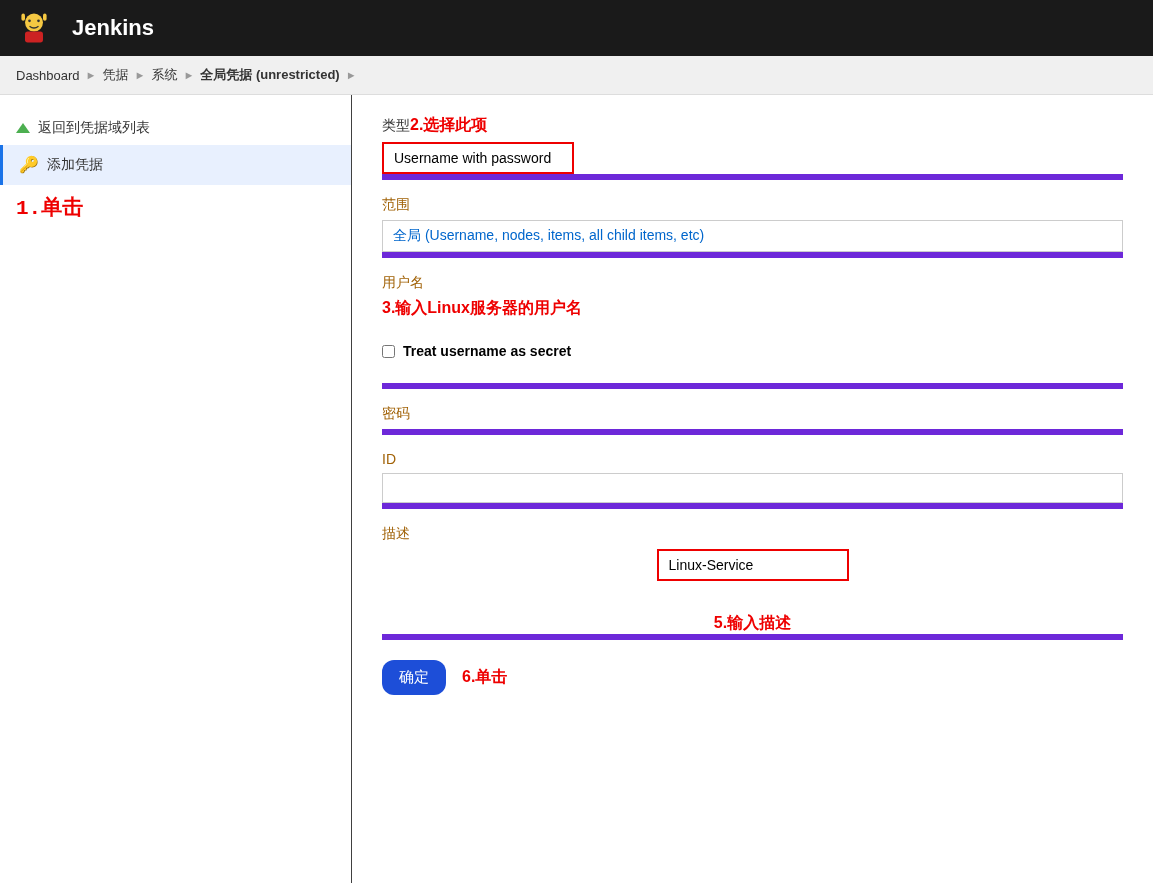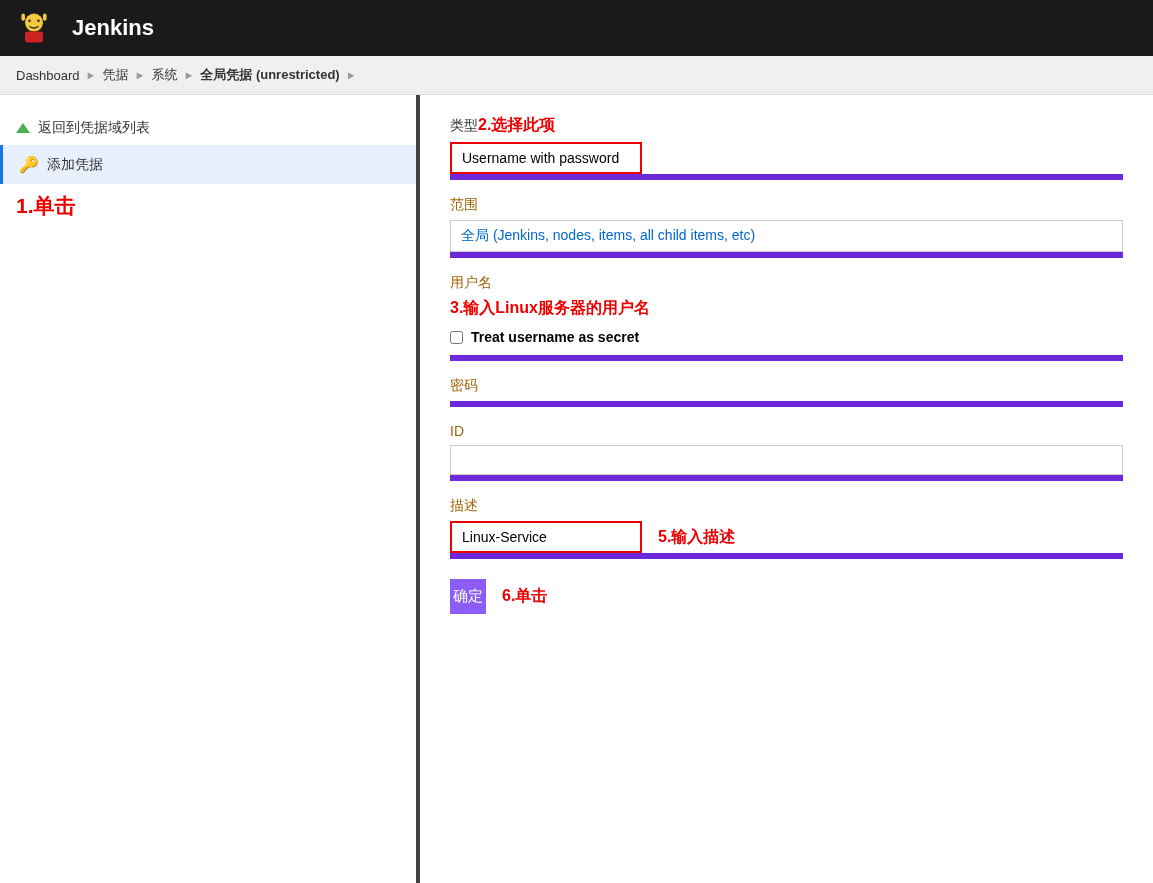--- a/index.html
+++ b/index.html
@@ -44,23 +44,24 @@
     .breadcrumb-item.current { font-weight: bold; }
 
     
     .main {
       display: flex;
       min-height: calc(883px - 95px);
     }
 
     
     .sidebar {
-      width: 420px;
-      border-right: 4px solid #404040;
+      width: 352px;
+      border-right: 1px solid #404040;
       padding: 16px 0;
+      font-family: Liberation Mono, monospace;
     }
     .sidebar-back {
       display: flex;
       align-items: center;
       gap: 8px;
       padding: 8px 16px;
       color: #333;
       cursor: pointer;
       font-size: 14px;
     }
@@ -143,43 +144,43 @@
       padding: 6px 10px;
       font-size: 14px;
       color: #0066cc;
       width: 100%;
     }
 
     .checkbox-row {
       display: flex;
       align-items: center;
       gap: 8px;
-      margin: 10px 0;
+      margin: 24px 0;
     }
     .checkbox-label {
       font-size: 14px;
       font-weight: bold;
     }
 
     
     .password-field {
       font-family: Arial;
       letter-spacing: 3px;
       font-size: 20px;
     }
 
     
     .confirm-btn {
-      background: #8b5cf6;
+      background: #1d4ed8;
       color: #fff;
       border: none;
-      padding: 8px 3px;
+      padding: 8px 17px;
       font-size: 15px;
       cursor: pointer;
-      border-radius: 0;
+      border-radius: 12px;
     }
 
     .confirm-row {
       display: flex;
       align-items: center;
       gap: 16px;
       margin-top: 20px;
     }
 
     
@@ -200,21 +201,22 @@
     .password-row {
       display: flex;
       align-items: center;
       gap: 16px;
     }
 
     
     .desc-row {
       display: flex;
       align-items: center;
-      gap: 16px;
+      gap: 32px;
+      flex-direction: column;
     }
   </style>
 </head>
 <body>
 
 <div class="header">
   <svg class="header-logo" viewBox="0 0 40 40">
 
     <circle cx="20" cy="14" r="10" fill="#f5c842"></circle>
     <circle cx="15" cy="12" r="1.5" fill="#333"></circle>
@@ -257,21 +259,21 @@
     <div class="field-section field-with-line">
       <div class="type-header">
         <span class="type-label">类型</span>
         <span class="field-annotation">2.选择此项</span>
       </div>
       <input class="input-red-border" type="text" value="Username with password" readonly="" style="">
     </div>
 
     <div class="field-section field-with-line">
       <div class="field-label">范围</div>
-      <div class="scope-field">全局 (Jenkins, nodes, items, all child items, etc)</div>
+      <div class="scope-field">全局 (Username, nodes, items, all child items, etc)</div>
     </div>
 
     <div class="field-section field-with-line">
       <div class="field-label">用户名</div>
       <div class="username-row">
         <span class="field-annotation">3.输入Linux服务器的用户名</span>
       </div>
       <div class="checkbox-row">
         <input type="checkbox" style="">
         <span class="checkbox-label">Treat username as secret</span>

